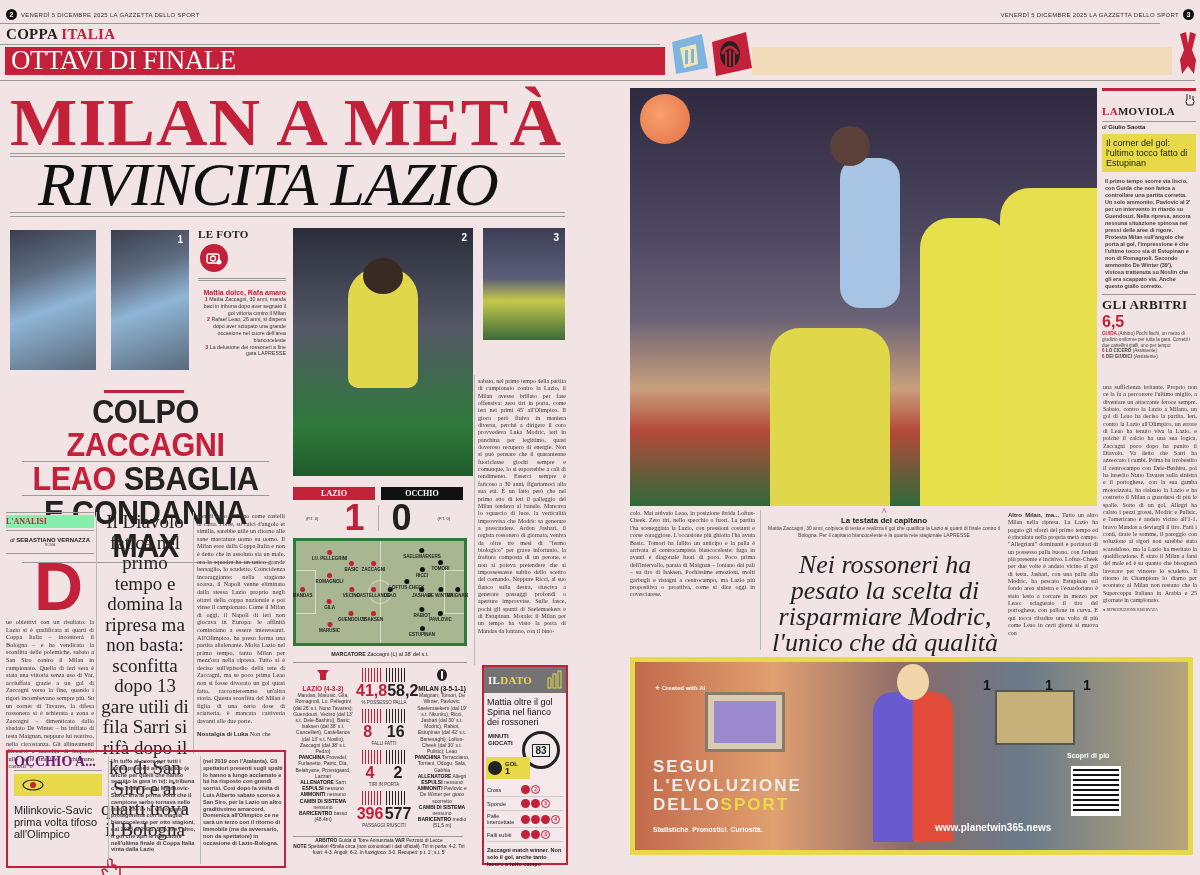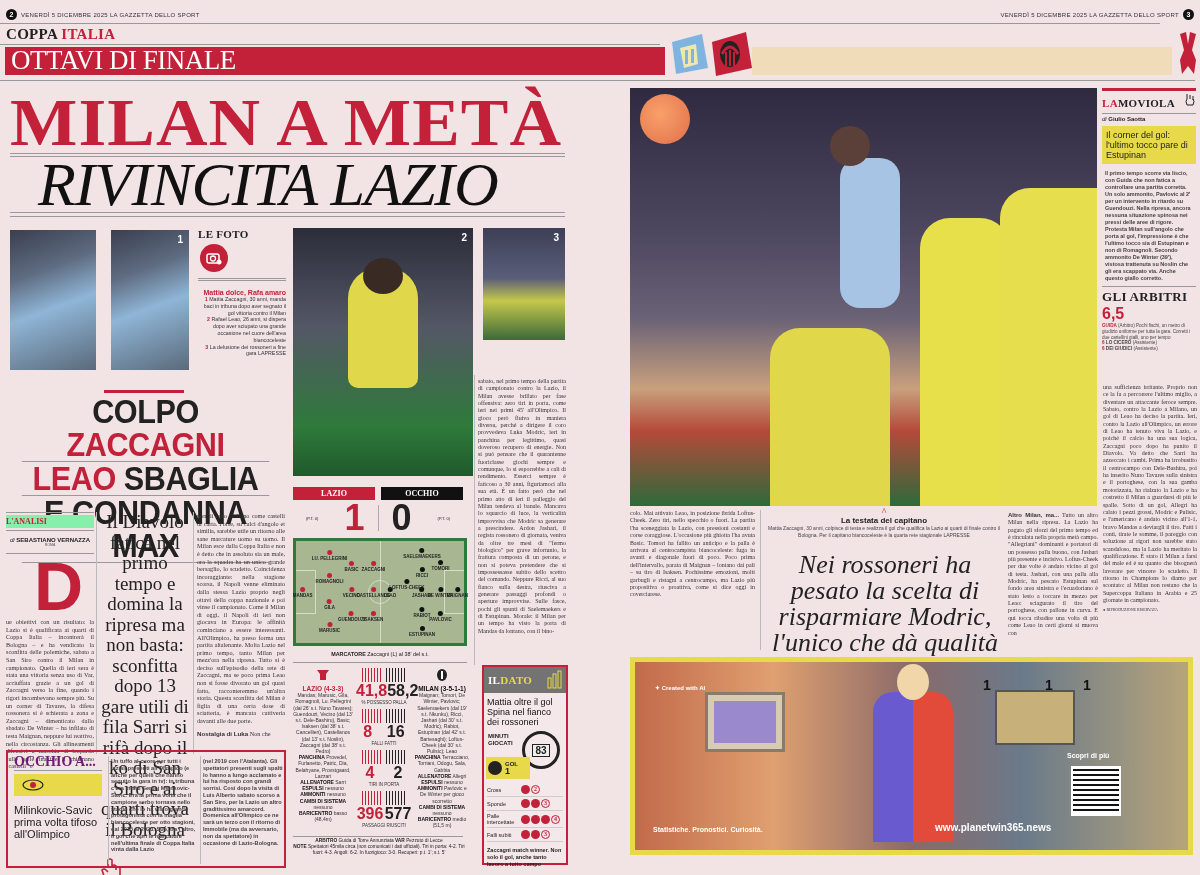--- a/index.html
+++ b/index.html
@@ -374,29 +374,29 @@
 
 <div class="photo ph-main" style="left:630px;top:88px;width:467px;height:418px">
   <div style="position:absolute;left:10px;top:6px;width:50px;height:50px;border-radius:50%;background:radial-gradient(circle at 40% 40%,#f9a06a,#e0704a)"></div>
   <div style="position:absolute;left:210px;top:70px;width:60px;height:150px;background:#a8c4e4;border-radius:20px"></div>
   <div style="position:absolute;left:200px;top:38px;width:40px;height:40px;background:#5a4038;border-radius:50%"></div>
   <div style="position:absolute;left:140px;top:240px;width:120px;height:180px;background:#e0d84a;border-radius:30px 30px 0 0"></div>
   <div style="position:absolute;left:290px;top:130px;width:90px;height:290px;background:#e8e04a;border-radius:30px 30px 0 0"></div>
   <div style="position:absolute;left:370px;top:100px;width:97px;height:320px;background:#e6de4c;border-radius:30px 0 0 0"></div>
 </div>
 <div class="abs" style="left:1102px;top:88px;width:94px">
-  <div style="border-top:3px solid #c3203a;padding-top:2px;position:relative">
+  <div style="border-top:3px solid #c3203a;padding-top:10px;position:relative">
     <span class="section" style="color:#c3203a;font-size:11px">LA</span><span class="section" style="font-size:11px">MOVIOLA</span>
     <span style="position:absolute;right:0;top:2px"><svg width="12" height="14" viewBox="0 0 12 14">
           <path d="M3,6 V1 M6,6 V2 M9,7 V3 M3,6 Q1,8 3,12 L9,12 Q11,8 9,6" fill="none" stroke="#222" stroke-width="1"></path>
         </svg></span>
   </div>
   <div style="border-top:1px solid #999;margin:2px 0"></div>
   <div class="sans" style="font-size:6px"><i>di</i> <b>Giulio Saotta</b></div>
-  <div class="moviola-box sans" style="margin-top:4px;font-size:9px;line-height:10px;color:#222">Il corner del gol: l'ultimo tocco pare di Estupinan</div>
+  <div class="moviola-box sans" style="margin-top:4px;font-size:9px;line-height:10px;color:#222">Il corner del gol: l'ultimo tocco fatto di Estupinan</div>
   <div class="sans" style="font-size:5.5px;line-height:7px;font-weight:bold;color:#444;margin-top:6px;padding:0 3px">Il primo tempo scorre via liscio, con Guida che non fatica a controllare una partita corretta. Un solo ammonito, Pavlovic al 2' per un intervento in ritardo su Guendouzi. Nella ripresa, ancora nessuna situazione spinosa nei pressi delle aree di rigore. Protesta Milan sull'angolo che porta al gol, l'impressione è che l'ultimo tocco sia di Estupinan e non di Romagnoli. Secondo ammonito De Winter (39'), vistosa trattenuta su Noslin che gli era scappato via. Anche questo giallo corretto.</div>
   <div style="border-top:1px solid #999;margin:4px 0 2px"></div>
   <div class="section" style="font-size:13px">GLI ARBITRI</div>
   <div class="sans" style="font-size:16px;font-weight:900;color:#c3203a">6,5</div>
   <div class="sans" style="font-size:4.6px;line-height:5.8px;color:#444">
     <b style="color:#c3203a">GUIDA</b> <span>(Arbitro) Pochi fischi, un metro di giudizio uniforme per tutta la gara. Corretti i due cartellini gialli, uno per tempo</span>
     <div><b style="color:#c3203a">6</b> <b>LO CICERO</b> <span>(Assistente)</span></div>
     <div><b style="color:#c3203a">6</b> <b>DEI GIUDICI</b> <span>(Assistente)</span></div>
   </div>
 </div>
@@ -422,18 +422,23 @@
     <div class="sans" style="position:absolute;left:20px;top:22px;color:#fff;font-size:6px;font-weight:bold">✦ Created with AI</div>
     <div style="position:absolute;left:70px;top:30px;width:80px;height:60px;background:#d9cab2;border:3px solid #8a7a6a">
         <div style="margin:6px;height:42px;background:#9a8acd"></div>
       </div>
     <div style="position:absolute;left:238px;top:30px;width:80px;height:150px;background:linear-gradient(90deg,#6a5ad0 0 50%,#e24a3a 50%);border-radius:20px 20px 0 0"></div>
     <div style="position:absolute;left:262px;top:2px;width:32px;height:36px;background:#f0d6a8;border-radius:50%"></div>
     <div style="position:absolute;left:360px;top:28px;width:80px;height:55px;background:#c8b07a;border:2px solid #555"></div>
     <div class="sans" style="position:absolute;left:348px;top:15px;font-size:14px;font-weight:900;color:#111">1</div>
     <div class="sans" style="position:absolute;left:410px;top:15px;font-size:14px;font-weight:900;color:#111">1</div>
     <div class="sans" style="position:absolute;left:448px;top:15px;font-size:14px;font-weight:900;color:#111">1</div>
+    <div class="ad-title" style="position:absolute;left:18px;top:95px">
+      <div>SEGUI</div>
+      <div>L'EVOLUZIONE</div>
+      <div><span>DELLO</span><span class="y">SPORT</span></div>
+    </div>
     <div class="sans" style="position:absolute;left:18px;top:164px;font-size:7px;font-weight:bold;color:#fff">Statistiche. Pronostici. Curiosità.</div>
     <div class="sans" style="position:absolute;left:300px;top:160px;font-size:10px;font-weight:bold;color:#fff">www.planetwin365.news</div>
     <div class="sans" style="position:absolute;left:432px;top:90px;font-size:7px;font-weight:bold;color:#fff">Scopri di più</div>
     <div class="qr" style="position:absolute;left:436px;top:104px;width:50px;height:50px"></div>
   </div>
 </div>
 
 </body></html>

